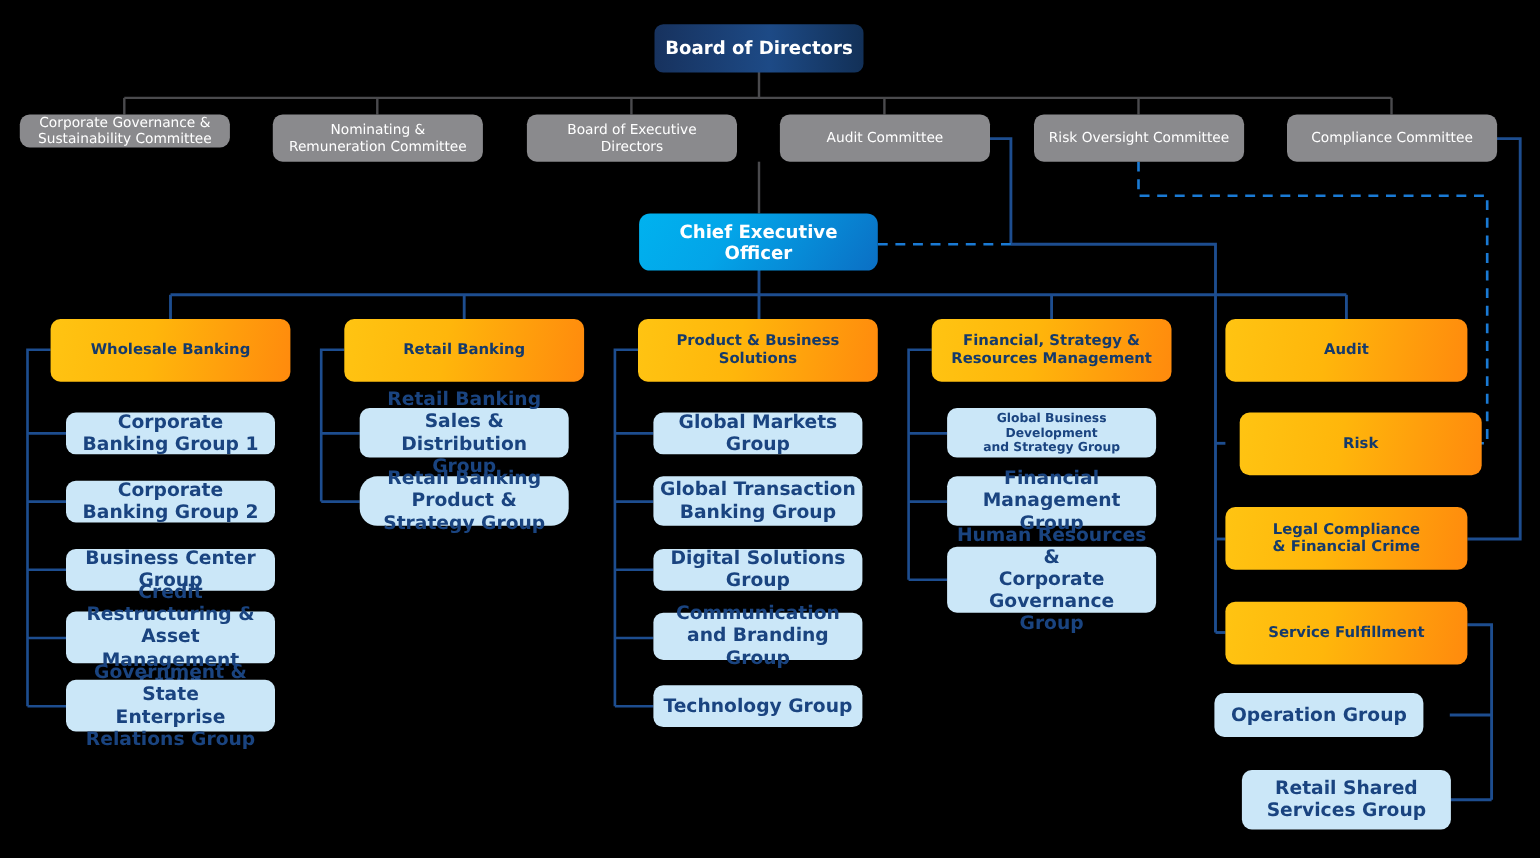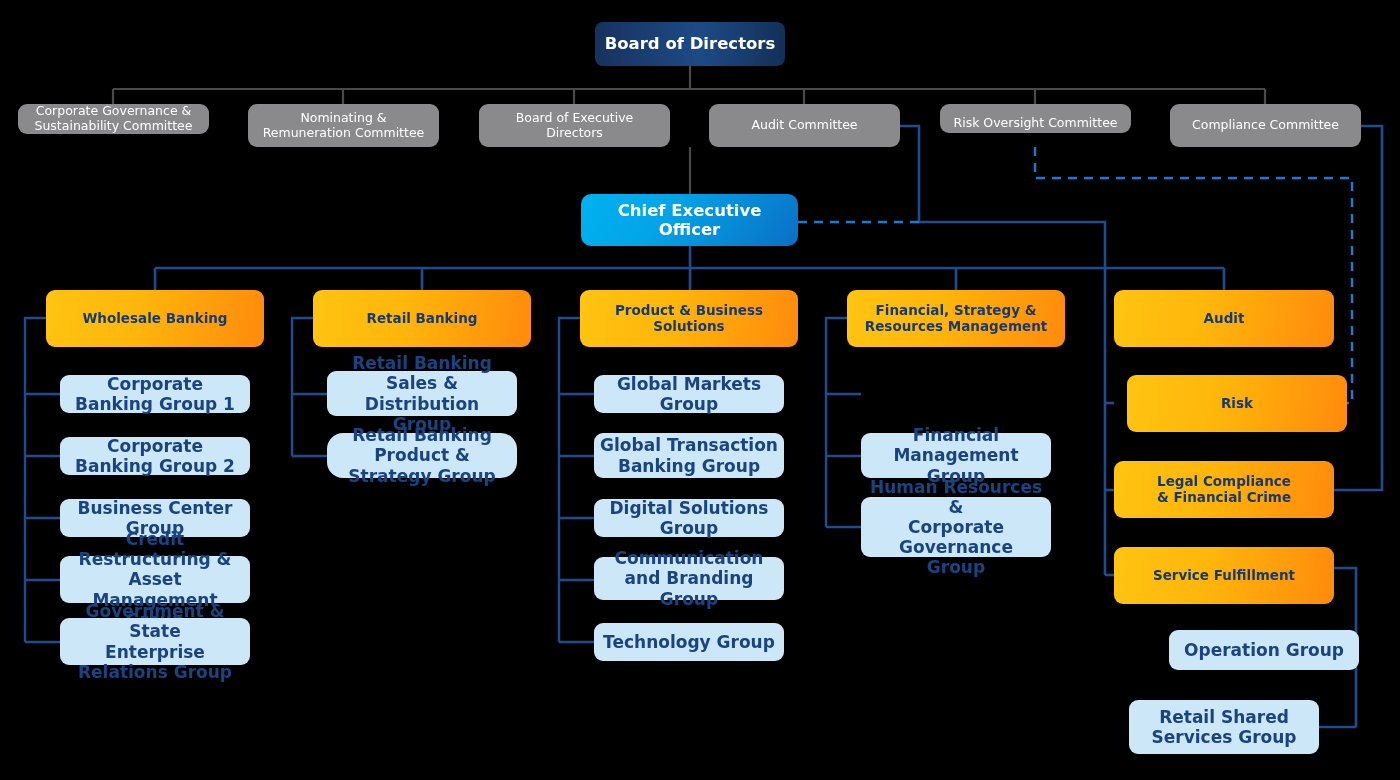--- a/index.html
+++ b/index.html
@@ -149,21 +149,21 @@
     <span>Nominating &amp;
 Remuneration Committee</span>
   </div>
   <div class="node n-cmte" style="left:479px;top:104px;width:191px;height:43px;">
     <span>Board of Executive
 Directors</span>
   </div>
   <div class="node n-cmte" style="left:709px;top:104px;width:191px;height:43px;">
     <span>Audit Committee</span>
   </div>
-  <div class="node n-cmte" style="left:940px;top:104px;width:191px;height:29px;align-items:flex-end;">
+  <div class="node n-cmte" style="left:940px;top:104px;width:191px;height:43px;">
     <span>Risk Oversight Committee</span>
   </div>
   <div class="node n-cmte" style="left:1170px;top:104px;width:191px;height:43px;">
     <span>Compliance Committee</span>
   </div>
 
   <div class="node n-ceo" style="left:581px;top:194px;width:217px;height:52px;">
     <span>Chief Executive Officer</span>
   </div>
 
@@ -189,21 +189,21 @@
     <span>Risk</span>
   </div>
   <div class="node n-div" style="left:1114px;top:461px;width:220px;height:57px;">
     <span>Legal Compliance
 &amp; Financial Crime</span>
   </div>
   <div class="node n-div" style="left:1114px;top:547px;width:220px;height:57px;">
     <span>Service Fulfillment</span>
   </div>
 
-  <div class="node n-unit" style="left:1169px;top:630px;width:190px;height:40px;">
+  <div class="node n-unit" style="left:1104px;top:630px;width:190px;height:40px;">
     <span>Operation Group</span>
   </div>
   <div class="node n-unit" style="left:1129px;top:700px;width:190px;height:54px;">
     <span>Retail Shared Services Group</span>
   </div>
 
   <div class="node n-unit" style="left:60px;top:375px;width:190px;height:38px;">
     <span>Corporate Banking Group 1</span>
   </div>
   <div class="node n-unit" style="left:60px;top:437px;width:190px;height:38px;">
@@ -241,20 +241,24 @@
     <span>Digital Solutions Group</span>
   </div>
   <div class="node n-unit" style="left:594px;top:557px;width:190px;height:43px;">
     <span>Communication
 and Branding Group</span>
   </div>
   <div class="node n-unit" style="left:594px;top:623px;width:190px;height:38px;">
     <span>Technology Group</span>
   </div>
 
+  <div class="node n-unit small" style="left:861px;top:371px;width:190px;height:45px;">
+    <span>Global Business Development
+and Strategy Group</span>
+  </div>
   <div class="node n-unit" style="left:861px;top:433px;width:190px;height:45px;">
     <span>Financial Management
 Group</span>
   </div>
   <div class="node n-unit" style="left:861px;top:497px;width:190px;height:60px;">
     <span>Human Resources &amp;
 Corporate Governance
 Group</span>
   </div>
 

